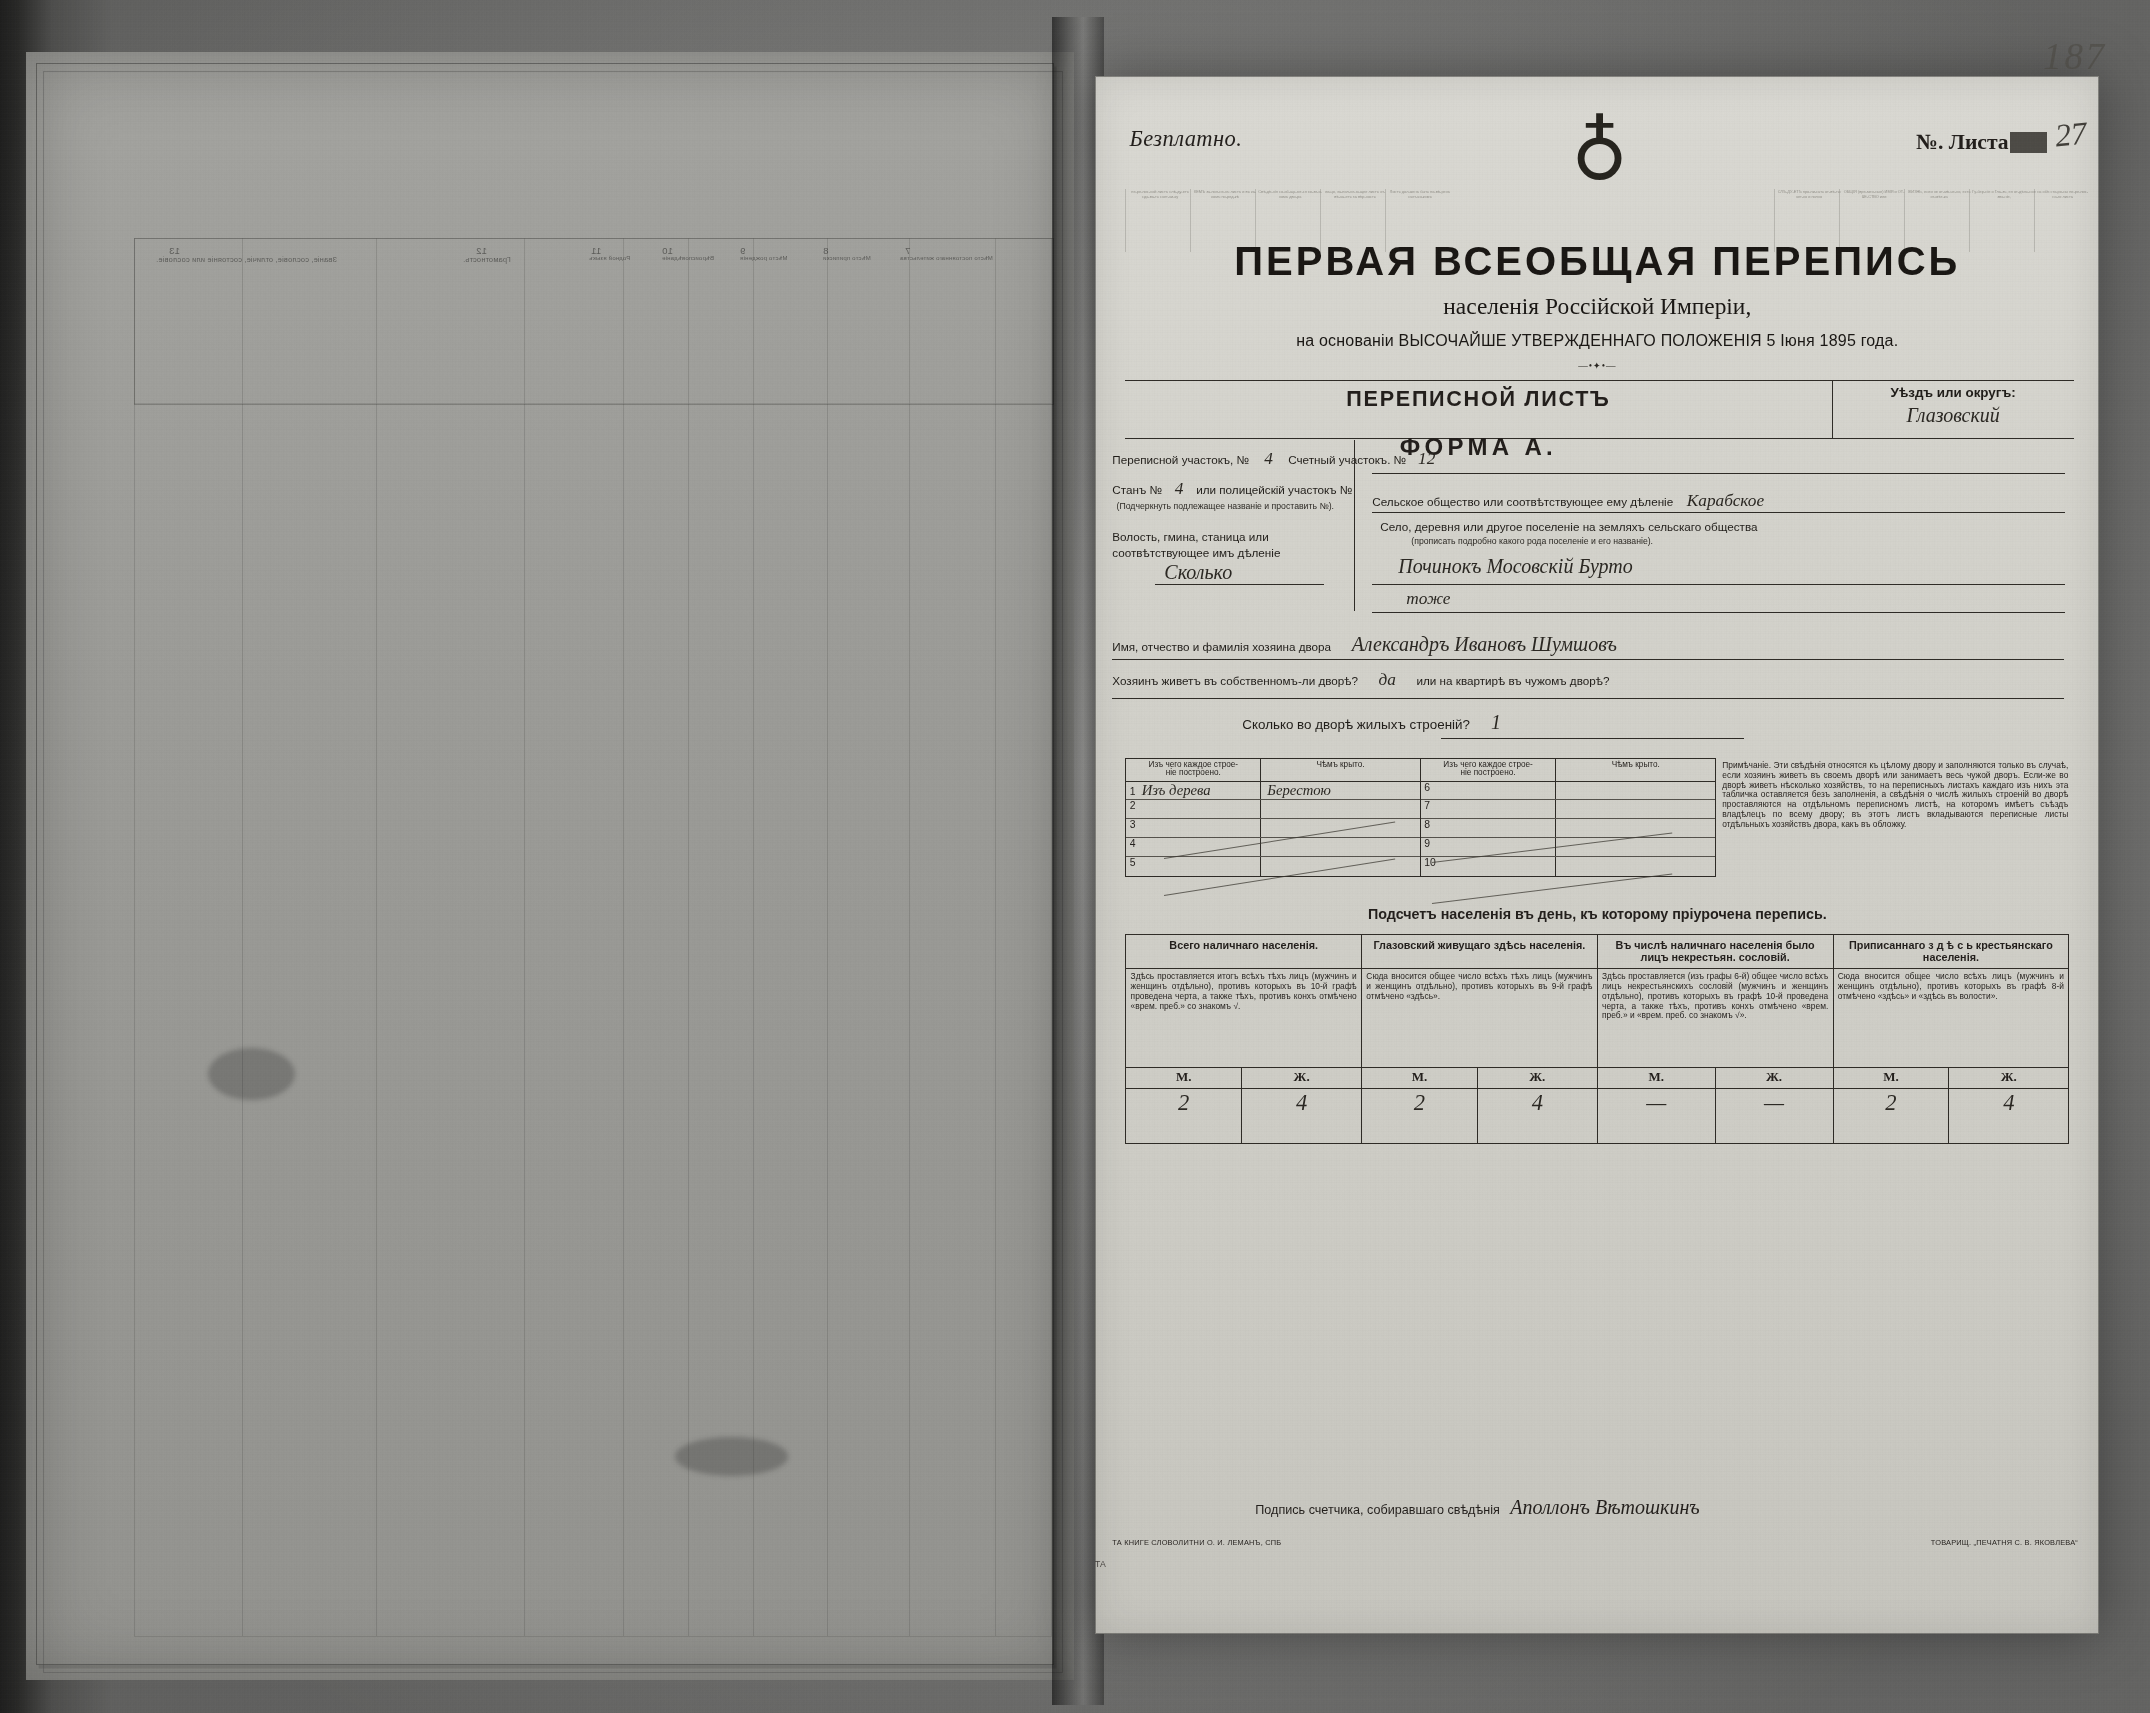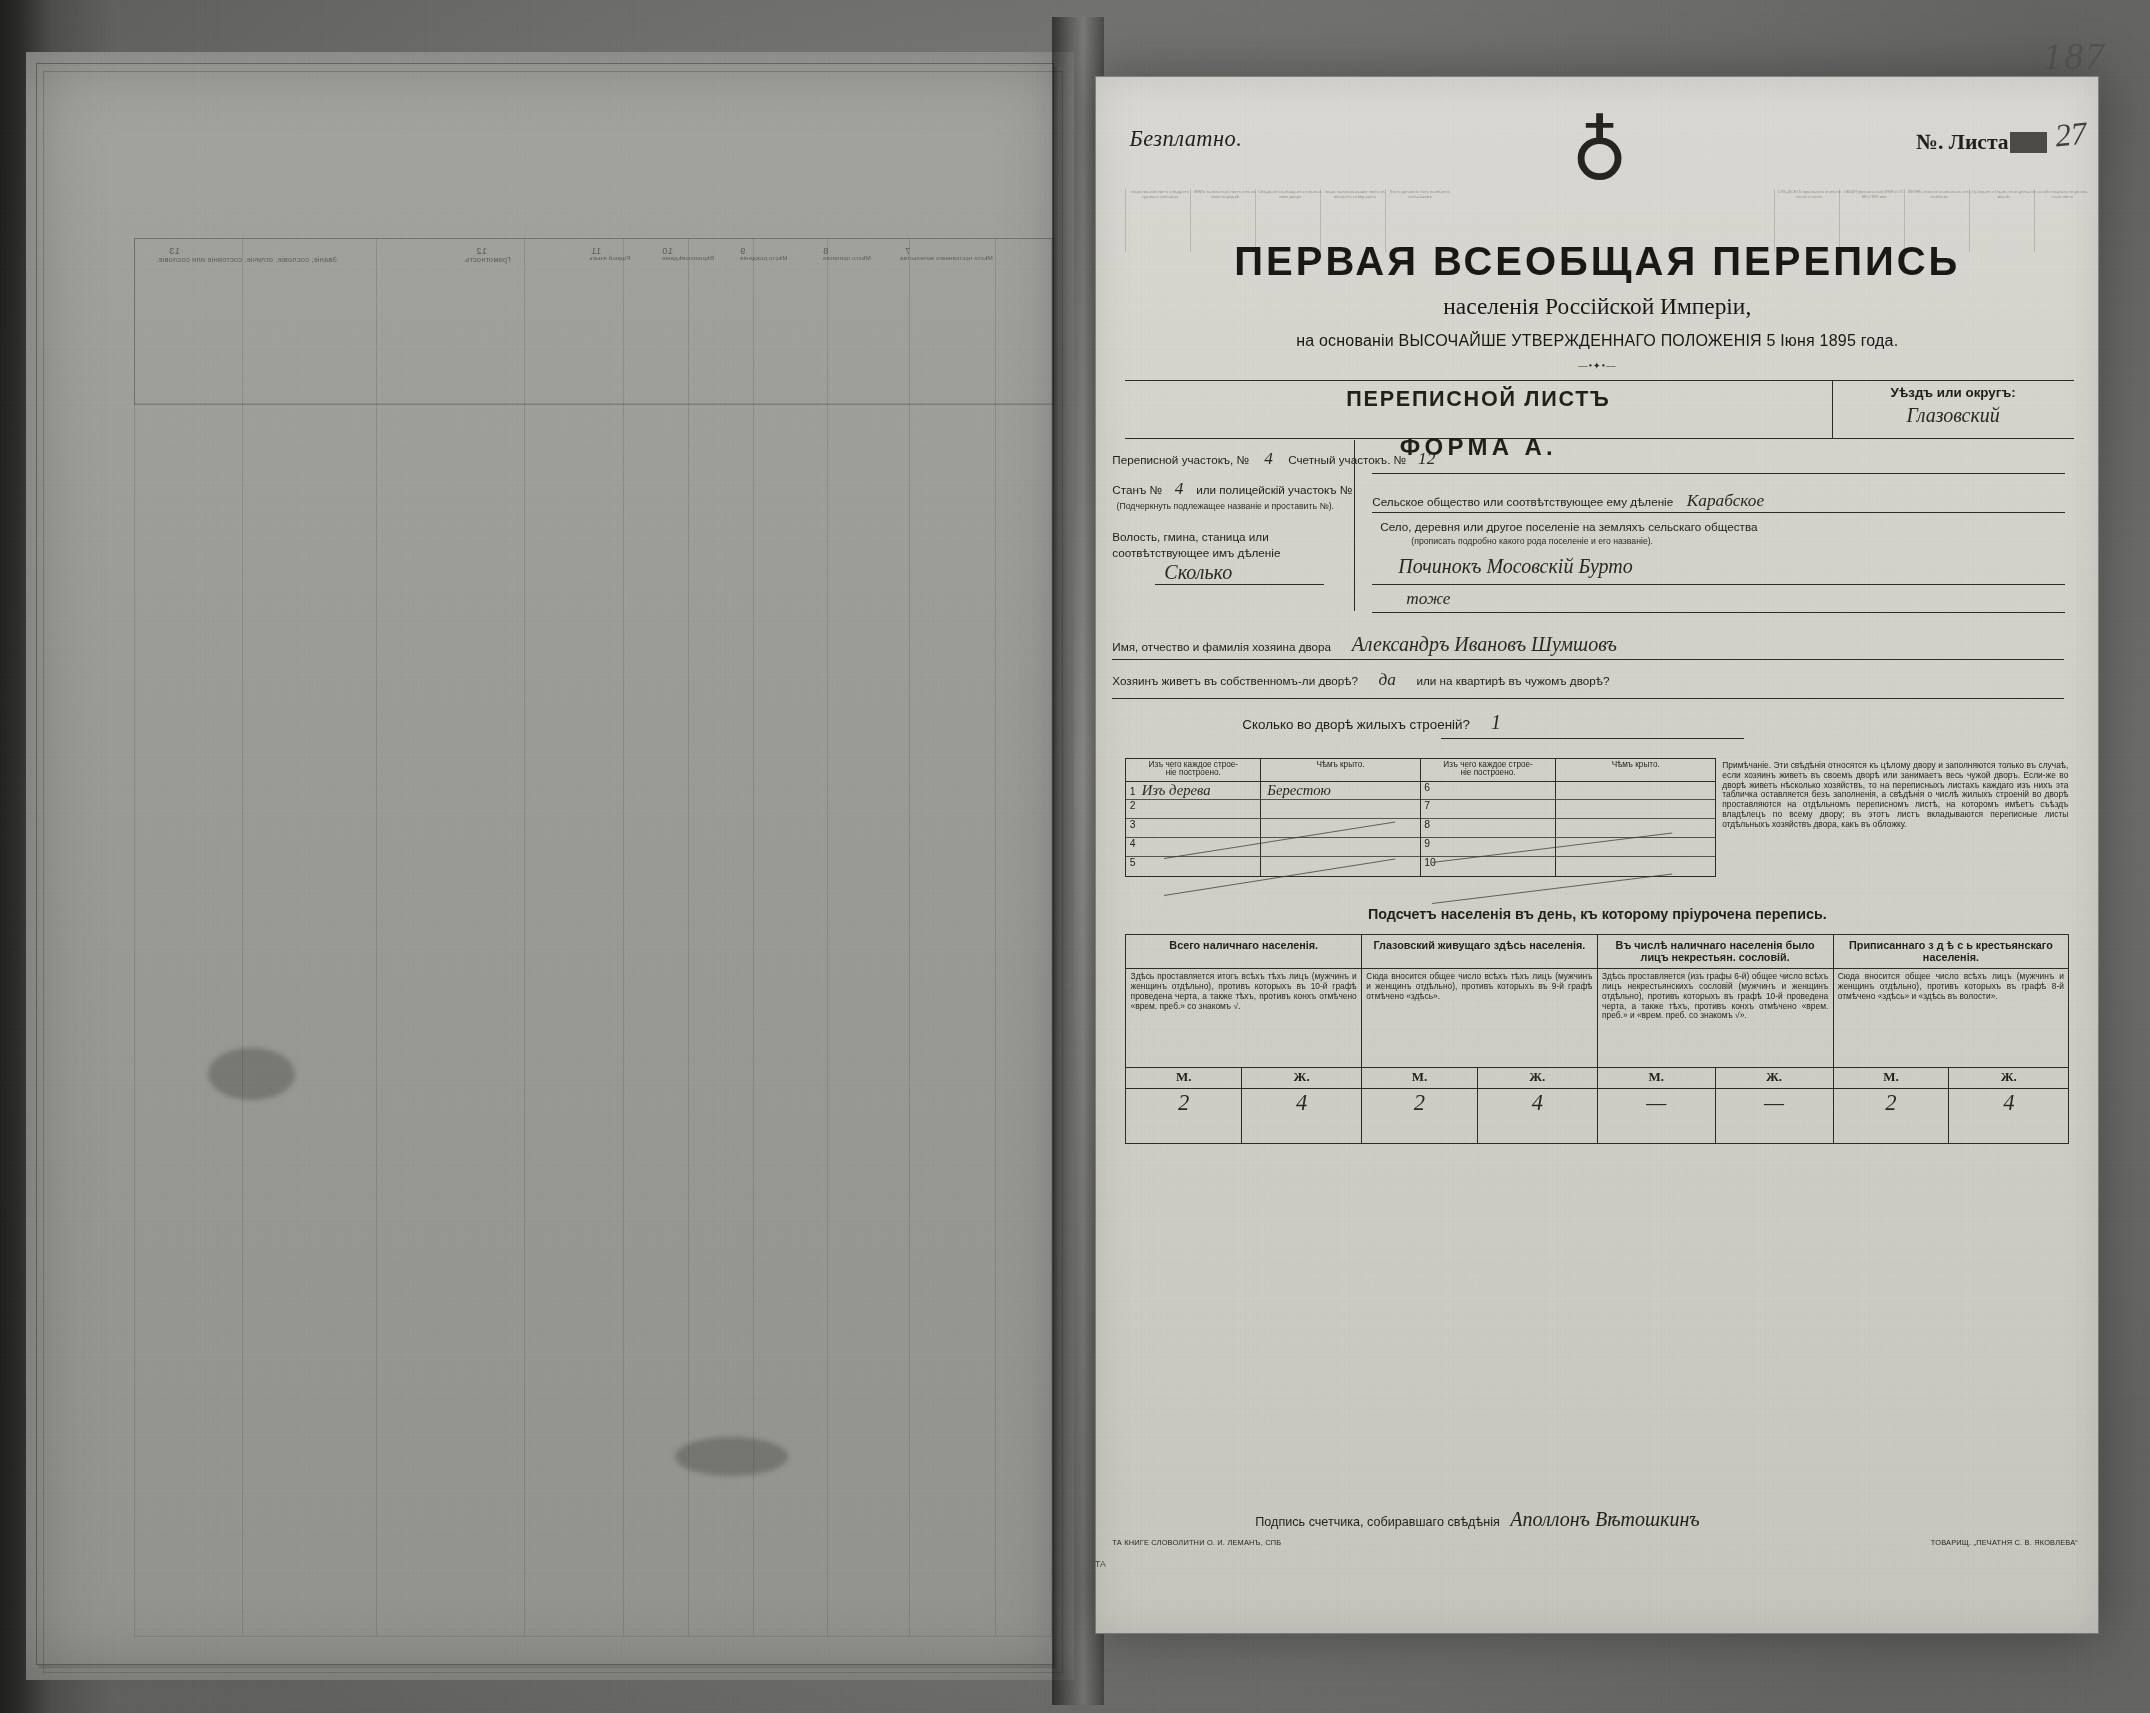--- a/index.html
+++ b/index.html
@@ -730,21 +730,21 @@
           <td class="pop-val hand">2</td>
           <td class="pop-val hand">4</td>
           <td class="pop-val hand">—</td>
           <td class="pop-val hand">—</td>
           <td class="pop-val hand">2</td>
           <td class="pop-val hand">4</td>
         </tr>
       </tbody>
         </table>
 
-      <div class="signature-line" style="top:1400px;margin-top:12px;">
+      <div class="signature-line" style="top:1400px;">
         <span>Подпись счетчика, собиравшаго свѣдѣнія</span>
         <span class="sig-hand">Аполлонъ Вѣтошкинъ</span>
       </div>
 
       <div class="imprint-left" style="top:1442px;">ТА КНИГЕ СЛОВОЛИТНИ О. И. ЛЕМАНЪ, СПБ</div>
       <div class="imprint-right" style="top:1442px;">ТОВАРИЩ. „ПЕЧАТНЯ С. В. ЯКОВЛЕВА“</div>
       <div class="stray-ta" style="top:1463px;">ТА</div>
 
     </div>
   </div>

